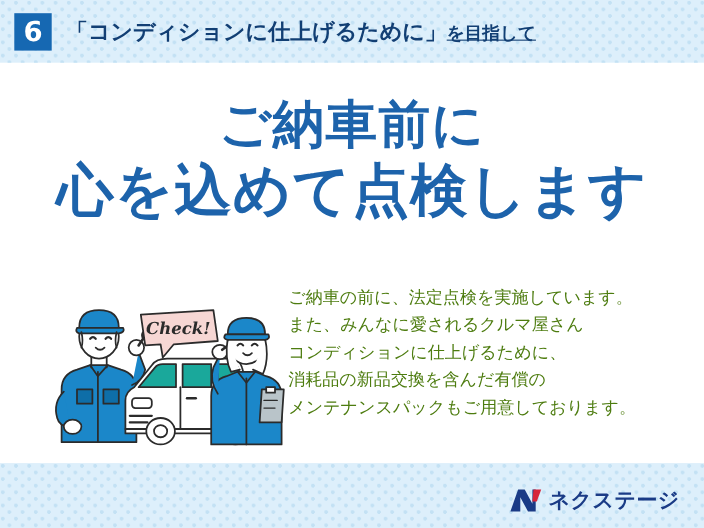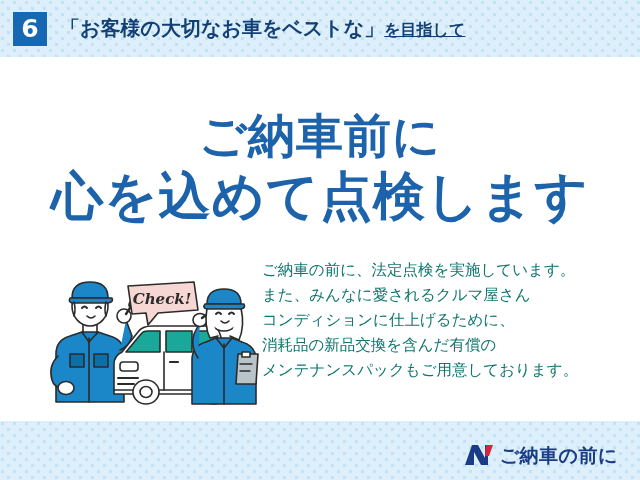--- a/index.html
+++ b/index.html
@@ -54,29 +54,28 @@
 
   
   #headline{
     position:absolute;left:0;top:88px;width:640px;
     text-align:center;
     color:#1d63ab;
     font-weight:bold;
     font-family:"DejaVu Sans",sans-serif;
     letter-spacing:1px;
     line-height:1.12;
-    margin-top:22px;
   }
   #headline .hl-line1{display:block;font-size:47px;}
   #headline .hl-line2{display:block;font-size:52px;margin-top:4px;}
 
   
   #body-copy{
     position:absolute;left:262px;top:258px;width:370px;
-    color:#0f766e;
+    color:#4d7c0f;
     font-family:"DejaVu Sans",sans-serif;
     font-size:15.5px;
     line-height:1.62;
     white-space:nowrap;
   }
   #body-copy .bline{display:block;}
   #body-copy .note{font-size:13.2px;margin-top:2px;}
 
   
   #illustration{
@@ -98,21 +97,21 @@
 </style>
 </head>
 <body>
 
 <div id="banner">
 
   <div id="header-band" class="dotband"></div>
   <div id="header-inner">
     <div id="number-badge">6</div>
     <div id="header-title">
-      <span class="quoted">「お客様の大切なお車をベストな」</span><span class="suffix">を目指して</span>
+      <span class="quoted">「コンディションに仕上げるために」</span><span class="suffix">を目指して</span>
     </div>
   </div>
 
   <div id="headline">
     <span class="hl-line1">ご納車前に</span>
     <span class="hl-line2">心を込めて点検します</span>
   </div>
 
   <div id="body-copy">
     <span class="bline">ご納車の前に、法定点検を実施しています。</span>
@@ -229,16 +228,16 @@
       <text x="120" y="36" text-anchor="middle" font-family="DejaVu Serif, serif" font-style="italic" font-size="15" font-weight="bold" fill="#2b2b2b">Check!</text>
     </svg>
   </div>
 
   <div id="footer-band" class="dotband"></div>
   <div id="footer-logo">
     <svg id="logo-mark" viewBox="0 0 30 22" xmlns="http://www.w3.org/2000/svg">
       <path d="M1 21 L8 1 L14 1 L21 14 L21 1 L24 1 L24 21 L17 21 L10 8 L10 21 Z" fill="#1a3b86"></path>
       <path d="M22 1 L29 1 L25 12 L21 12 Z" fill="#d6243a"></path>
     </svg>
-    <span id="logo-text">ご納車の前に</span>
+    <span id="logo-text">ネクステージ</span>
   </div>
 
 </div>
 
 </body></html>

